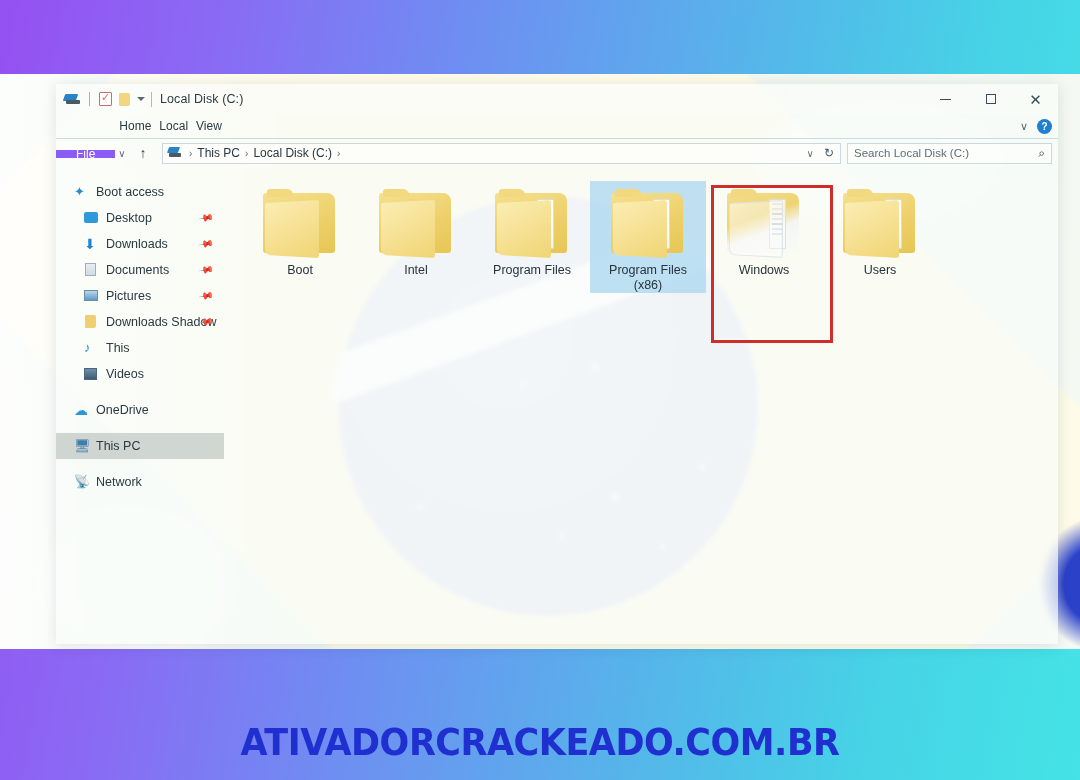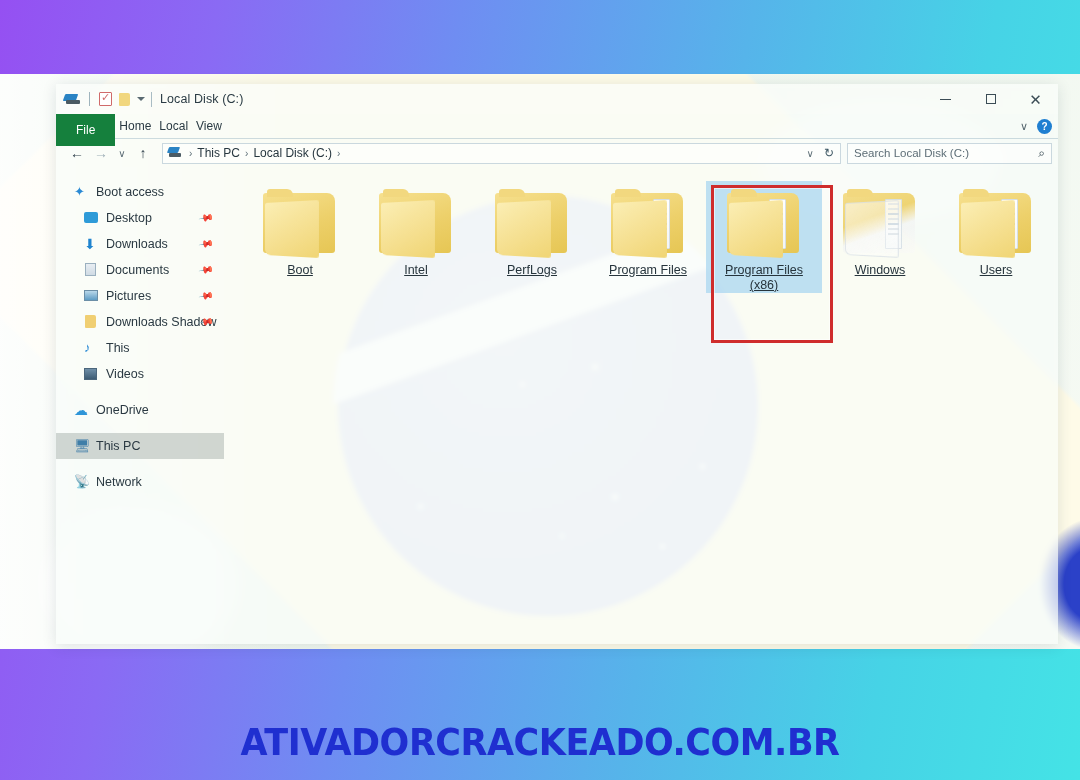--- a/index.html
+++ b/index.html
@@ -146,21 +146,21 @@
   
   .ribbon {
     height: 24px; display: flex; align-items: stretch;
     position: relative;
     background: rgba(255,255,255,.20);
   }
   .tab {
     padding: 0 4px; display: flex; align-items: center;
     font-size: 12px; color: #2a3a43;
   }
-  .tab.file { background: #15803d; color: #fff; padding: 16px 20px; }
+  .tab.file { background: #8b5cf6; color: #fff; padding: 4px 20px; margin-top: 36px; }
   .ribbon-right { position: absolute; right: 6px; top: 0; height: 24px; display: flex; align-items: center; gap: 9px; }
   .chev-dn { color: #55666f; font-size: 11px; }
   .help-ic {
     width: 15px; height: 15px; border-radius: 50%;
     background: #1f7fd1; color: #fff; font-size: 10px; font-weight: bold;
     display: flex; align-items: center; justify-content: center;
   }
   .ribbon-line { height: 1px; background: rgba(150,180,195,.45); }
 
   
@@ -245,21 +245,21 @@
     background: rgba(255,255,255,.10);
   }
   .grid { display: flex; gap: 0; }
   .tile {
     width: 116px; padding-top: 8px;
     display: flex; flex-direction: column; align-items: center;
   }
   .tile.selected { background: rgba(165,212,240,.70); }
   .tile-label {
     margin-top: 8px; font-size: 12.5px; color: #26343c;
-    text-align: center; line-height: 15px; max-width: 108px; text-decoration: underline;
+    text-align: center; line-height: 15px; max-width: 108px;
   }
 
   
   .folder { width: 78px; height: 66px; position: relative; }
   .f-back {
     position: absolute; left: 2px; top: 4px; width: 72px; height: 60px;
     background: linear-gradient(160deg,#f6e08e 0%, #edd06a 55%, #e6c654 100%);
     border-radius: 3px 8px 3px 3px;
   }
   .f-tab {
@@ -499,28 +499,20 @@
 
         <div class="tile">
           <div class="folder">
             <div class="f-back"></div>
               <div class="f-tab"></div>
               <div class="f-front"></div>
           </div>
           <div class="tile-label">Intel</div>
         </div>
 
-        <div class="tile">
-          <div class="folder">
-            <div class="f-back"></div>
-              <div class="f-tab"></div>
-              <div class="f-front"></div>
-          </div>
-          <div class="tile-label">PerfLogs</div>
-        </div>
 
         <div class="tile">
           <div class="folder">
             <div class="f-back"></div>
               <div class="f-tab"></div>
             <div class="f-docs">
                 <i></i>
                 <i></i>
                 <i class="blue"></i>
                 <i></i>

